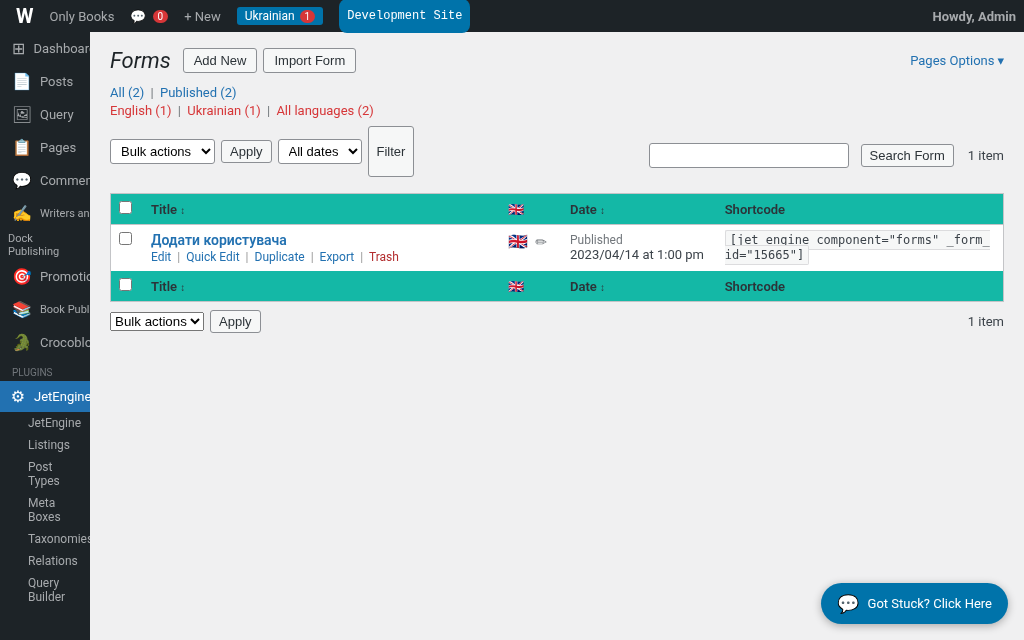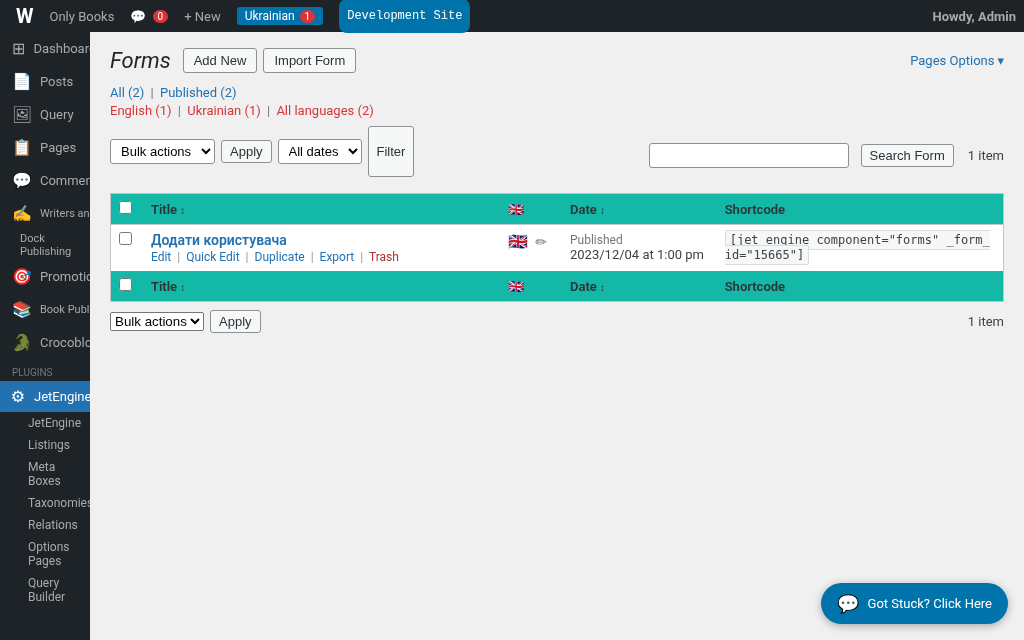--- a/index.html
+++ b/index.html
@@ -126,21 +126,21 @@
     </div>
     <div class="fs-item">
       <span class="fs-icon">💬</span>
       <span class="fs-label">Comments</span>
     </div>
     <div class="fs-item">
       <span class="fs-icon">✍</span>
       <span class="fs-label" style="font-size:11px; line-height:1.2;">Writers and Book Authors</span>
     </div>
 
-    <div style="padding: 2px 20px; font-size:11px; color:#a7aaad;">Dock Publishing</div>
+    <div style="padding: 2px 8px; font-size:11px; color:#a7aaad;">Dock Publishing</div>
     <div class="fs-item">
       <span class="fs-icon">🎯</span>
       <span class="fs-label">Promotions</span>
     </div>
     <div class="fs-item">
       <span class="fs-icon">📚</span>
       <span class="fs-label" style="font-size:11px; line-height:1.2;">Book Publishing Companies</span>
     </div>
     <div class="fs-item">
       <span class="fs-icon">🐊</span>
@@ -150,24 +150,24 @@
     <div class="fs-item active" style="background:#2271b1; flex-direction:column; align-items:flex-start; padding:6px 8px;">
       <div style="display:flex; align-items:center; gap:6px;">
         <span class="fs-icon">⚙</span>
         <span class="fs-label">JetEngine</span>
       </div>
     </div>
 
     <div class="submenu-section">
       <span class="fs-sub">JetEngine</span>
       <span class="fs-sub">Listings</span>
+      <span class="fs-sub">Post Types</span>
       <span class="fs-sub">Meta Boxes</span>
       <span class="fs-sub">Taxonomies</span>
       <span class="fs-sub">Relations</span>
-      <span class="fs-sub">Options Pages</span>
       <span class="fs-sub">Query Builder</span>
 
     </div>
 
   </div>
 
   <div id="content">
     <div class="content-inner">
 
       <div style="display:flex; align-items:center; margin-bottom:12px;">
@@ -251,21 +251,21 @@
                 <span class="sep">|</span>
                 <a href="#" class="trash">Trash</a>
               </div>
             </td>
             <td>
               <span class="flag-icon">🇬🇧</span>
               <span style="color:#72777c; font-size:14px; margin-left:4px; cursor:pointer;">✏</span>
             </td>
             <td>
               <span class="date-label">Published</span><br>
-              <span class="date-val">2023/12/04 at 1:00 pm</span>
+              <span class="date-val">2023/04/14 at 1:00 pm</span>
             </td>
             <td>
               <code class="shortcode-val">[jet_engine component="forms" _form_id="15665"]</code>
             </td>
           </tr>
         </tbody>
         <tfoot>
           <tr>
             <th class="check-column">
               <input type="checkbox" style="">

